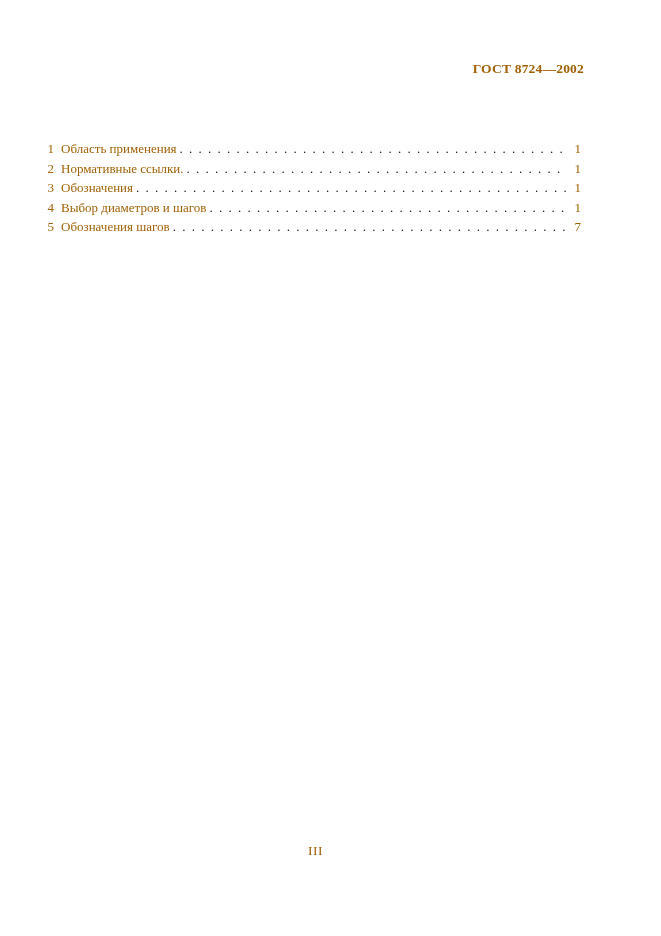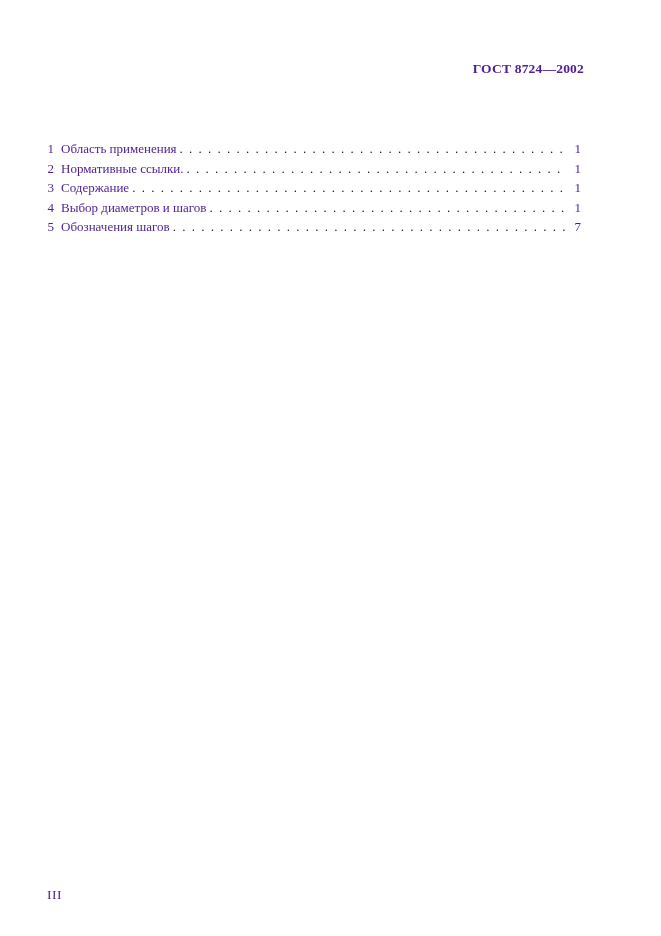--- a/index.html
+++ b/index.html
@@ -6,21 +6,21 @@
     margin: 0;
     padding: 0;
     background: #ffffff;
   }
   .page {
     position: relative;
     width: 661px;
     height: 936px;
     background: #ffffff;
     font-family: "Liberation Serif", serif;
-    color: #4c1d95;
+    color: #a16207;
     overflow: hidden;
   }
   .doc-header {
     position: absolute;
     top: 61px;
     left: 47px;
     right: 77px;
     text-align: right;
     font-weight: bold;
     font-size: 13.5px;
@@ -77,25 +77,24 @@
   .toc-page {
     flex: none;
     min-width: 12px;
     text-align: right;
   }
   .doc-footer {
     position: absolute;
     top: 843px;
     left: 47px;
     right: 77px;
-    text-align: left;
+    text-align: center;
     font-size: 13.5px;
     line-height: 15px;
     letter-spacing: 0.5px;
-    margin-top: 44px;
   }
 </style>
 </head>
 <body>
 
 <div class="page">
 
   <div class="doc-header">
     <span>ГОСТ 8724—2002</span>
   </div>
@@ -112,21 +111,21 @@
 
     <div class="toc-row">
       <span class="toc-num">2</span>
       <span class="toc-label">Нормативные ссылки.</span>
       <span class="toc-dots"></span>
       <span class="toc-page">1</span>
     </div>
 
     <div class="toc-row">
       <span class="toc-num">3</span>
-      <span class="toc-label">Содержание</span>
+      <span class="toc-label">Обозначения</span>
       <span class="toc-dots"></span>
       <span class="toc-page">1</span>
     </div>
 
     <div class="toc-row">
       <span class="toc-num">4</span>
       <span class="toc-label">Выбор диаметров и шагов</span>
       <span class="toc-dots"></span>
       <span class="toc-page">1</span>
     </div>

